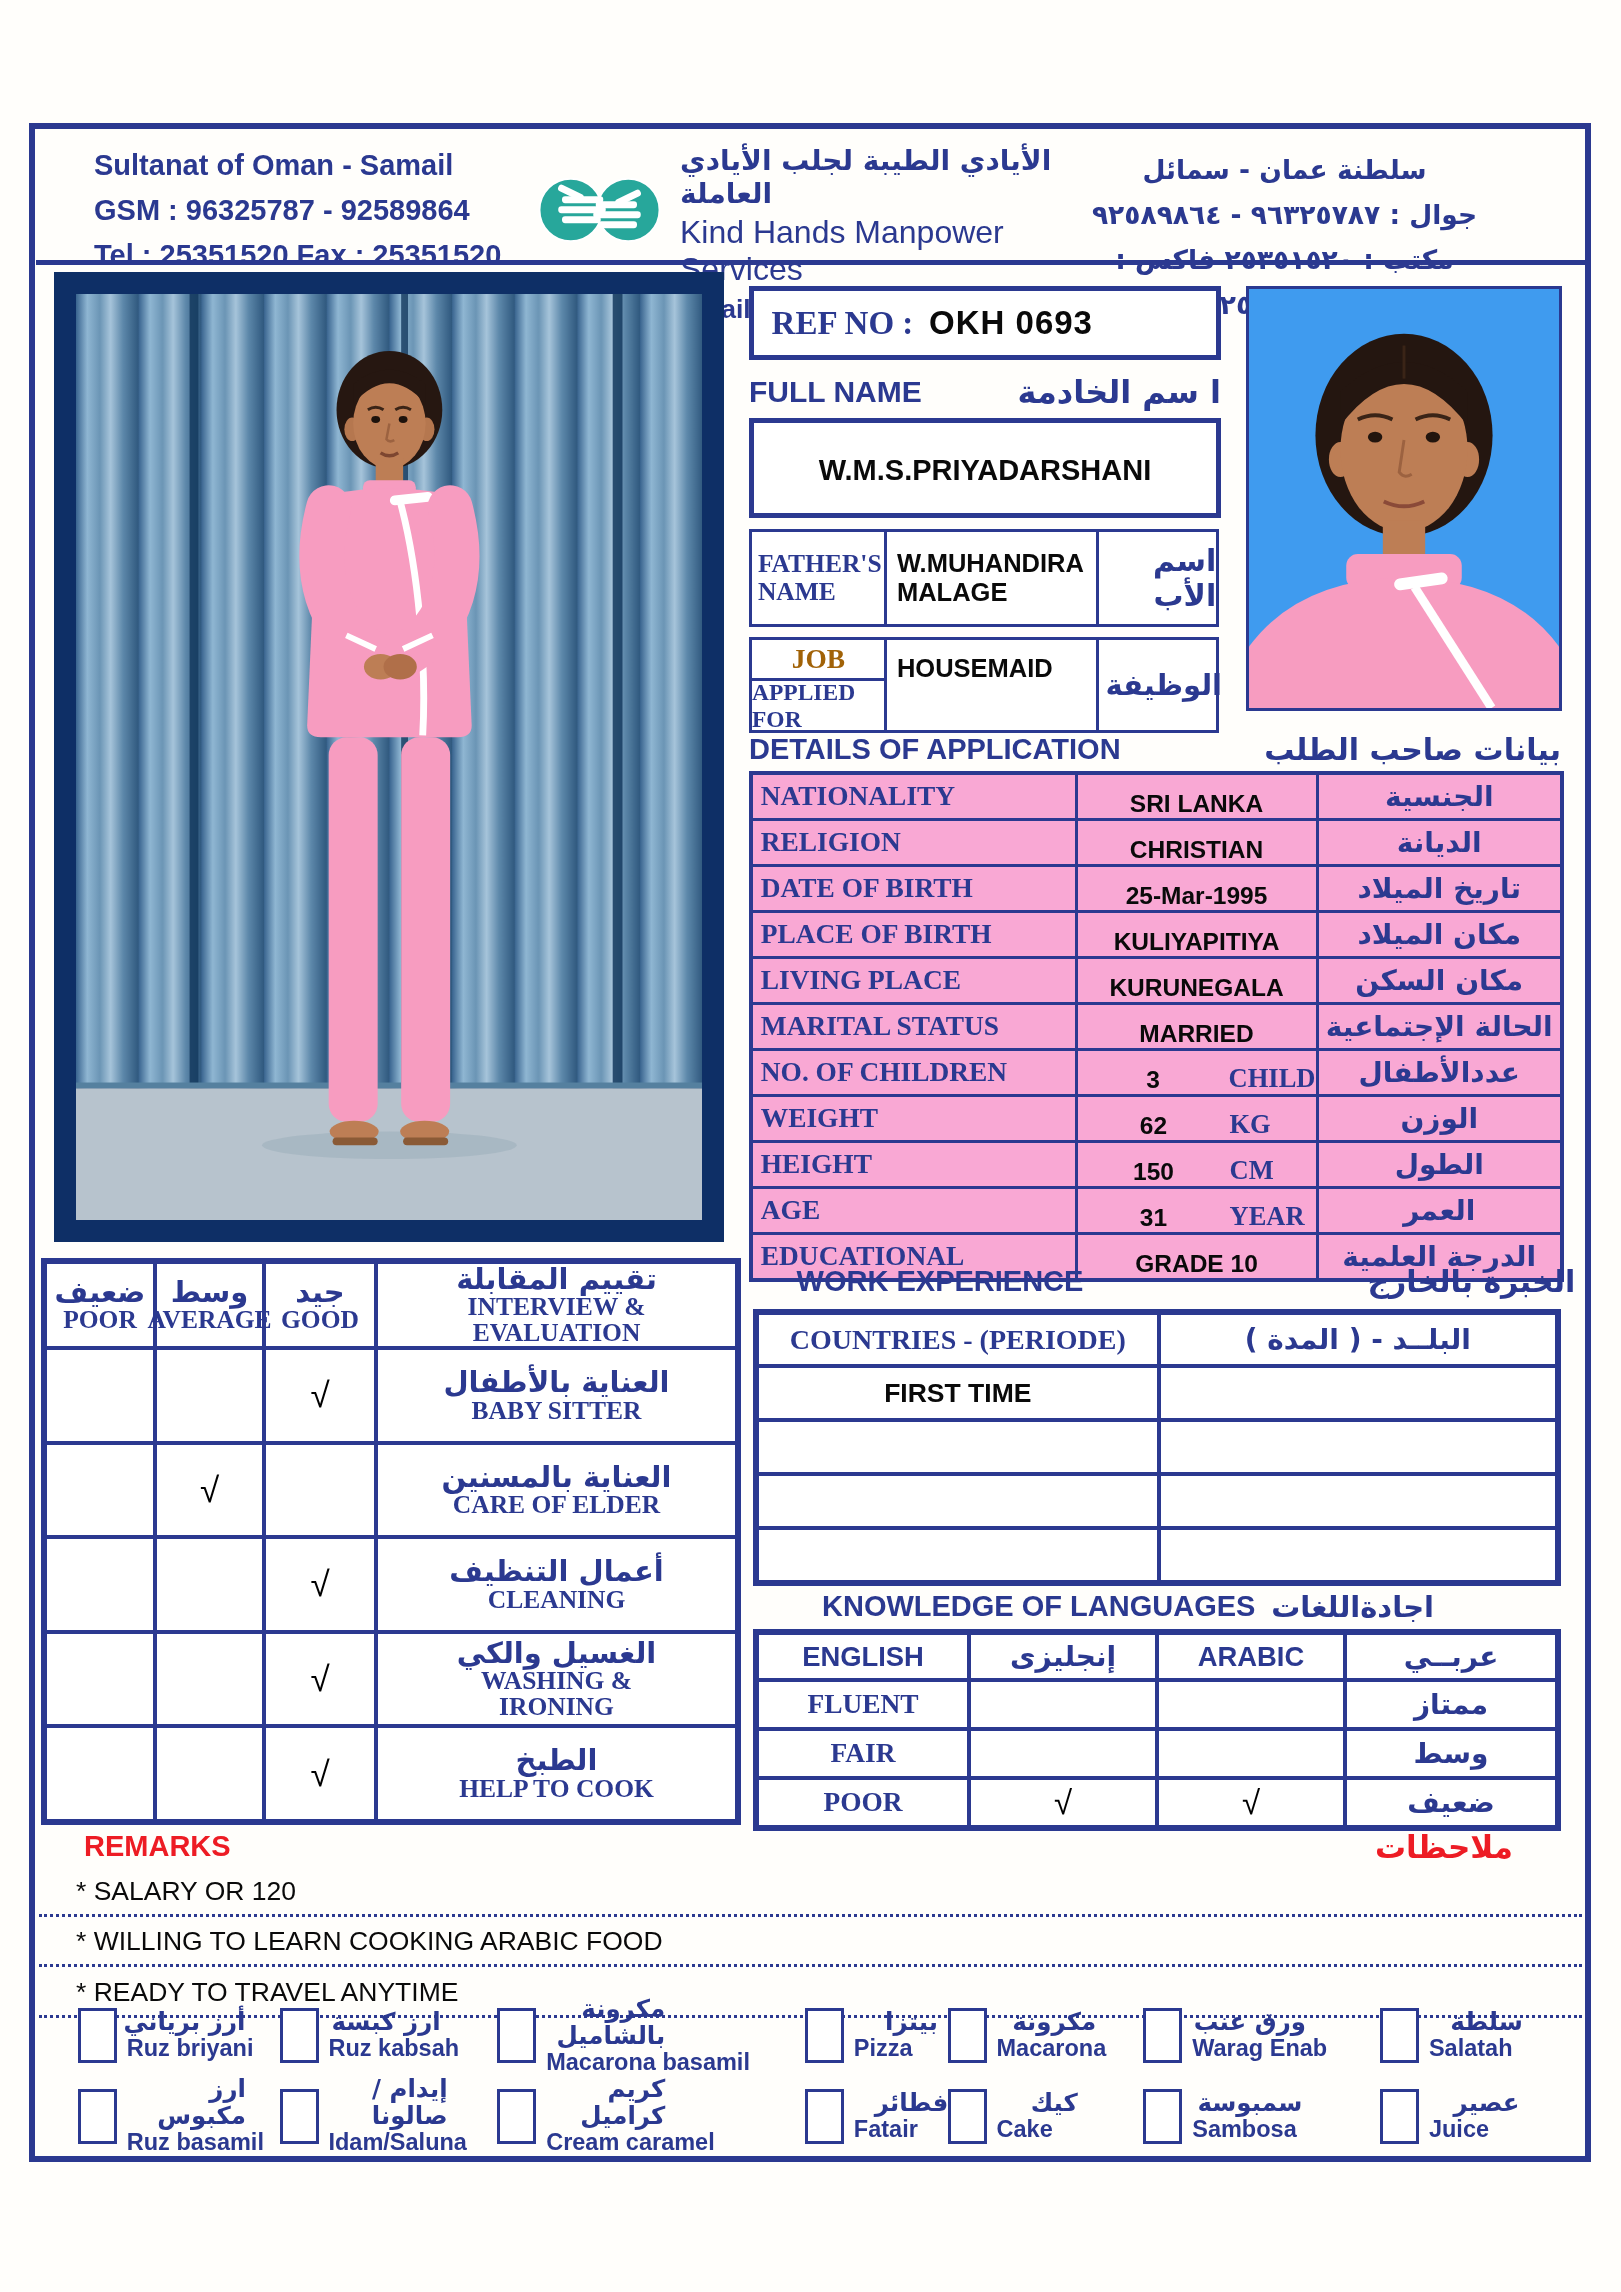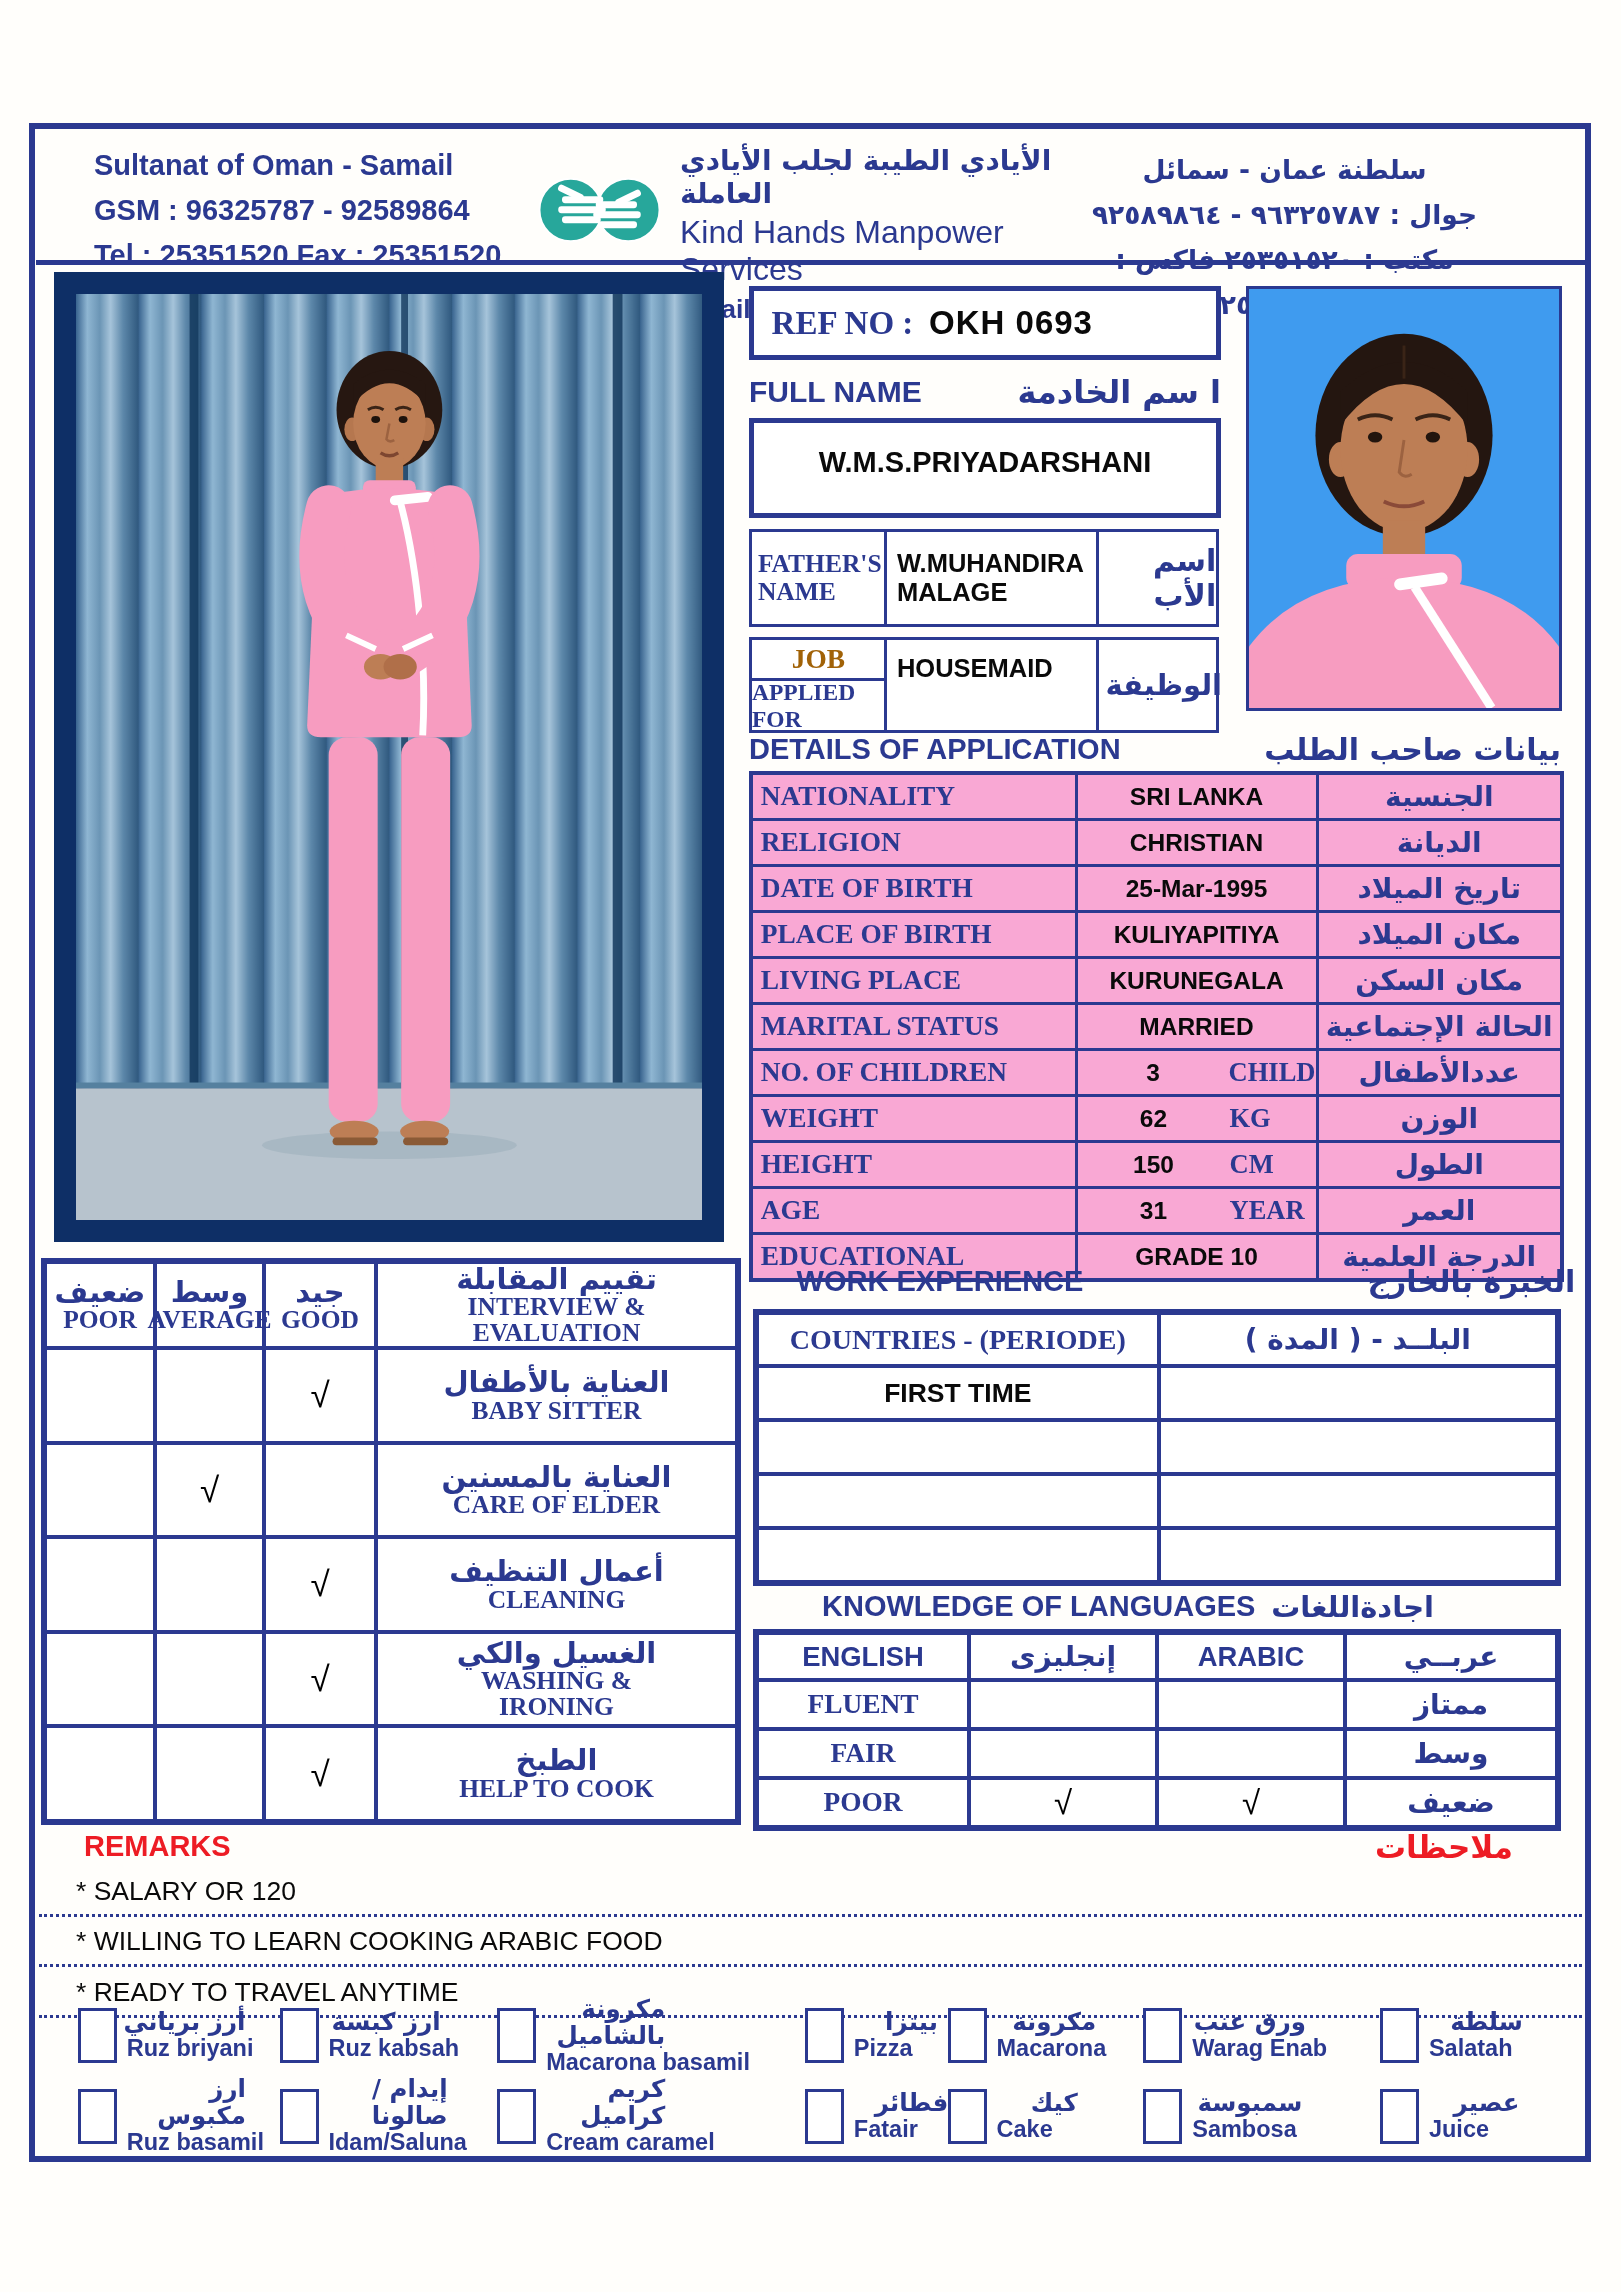--- a/index.html
+++ b/index.html
@@ -22,41 +22,41 @@
   .photo-box svg{width:100%;height:100%;display:block;}
   .passport{left:1246px;top:286px;width:316px;height:425px;border:3.9px solid #2b3990;background:#3f9bef;}
   .passport svg{width:100%;height:100%;display:block;}
   
   .ref-box{left:749px;top:286px;width:472px;height:74px;border:5.9px solid #2b3990;display:flex;align-items:center;padding-left:17.6px;gap:15.7px;background:#fff;}
   .ref-box .rl{font-size:33px;color:#2b3990;}
   .ref-box .rv{font-size:33px;color:#0a0a0a;letter-spacing:1px;}
   .fullname-row{left:749px;top:370px;width:472px;height:43px;display:flex;justify-content:space-between;align-items:center;}
   .fullname-row .fl{font-size:30px;color:#2b3990;}
   .fullname-row .fa{font-size:32px;color:#2b3990;}
-  .name-box{left:749px;top:418px;width:472px;height:100px;border:5.9px solid #2b3990;background:#fff;display:flex;justify-content:center;padding-top:23px;}
+  .name-box{left:749px;top:418px;width:472px;height:100px;border:5.9px solid #2b3990;background:#fff;display:flex;justify-content:center;padding-top:31px;}
   .name-box .nv{font-size:29px;font-weight:700;color:#0a0a0a;}
   .3box{display:flex;}
   .row3{left:749px;width:474px;display:flex;align-items:stretch;}
   .b{border:3.9px solid #2b3990;background:#fff;box-sizing:border-box;}
   .father-row{top:529px;height:98px;}
   .f-lbl{width:139px;display:flex;flex-direction:column;justify-content:center;padding-left:5.9px;font-size:25.5px;line-height:1.1;color:#2b3990;}
   .f-val{width:216px;margin-left:-3.9px;display:flex;flex-direction:column;justify-content:center;padding-left:9.8px;font-size:25.5px;line-height:1.15;font-weight:700;color:#0a0a0a;}
   .f-ar{width:123px;margin-left:-3.9px;display:flex;align-items:center;justify-content:center;font-size:30px;color:#2b3990;}
   .job-row{top:637px;height:96px;}
   .j-lblcol{width:139px;display:flex;flex-direction:column;}
   .j-lbl1{height:45px;display:flex;align-items:center;justify-content:center;font-size:27.4px;color:#a16207;}
   .j-lbl2{height:55px;margin-top:-3.9px;display:flex;align-items:center;justify-content:center;font-size:23.5px;color:#2b3990;}
   .details-title{left:749px;top:730px;width:812px;height:39px;display:flex;justify-content:space-between;align-items:center;}
   .details-title .dt-en{font-size:29px;color:#2b3990;}
   .details-title .dt-ar{font-size:30px;color:#2b3990;}
   
   .details-table{left:749px;top:771px;width:812px;border-collapse:collapse;table-layout:fixed;background:#f9a8d4;border:4.9px solid #2b3990;}
   .details-table td{border:3.9px solid #2b3990;height:43px;padding:0;}
   .dt-lbl{font-family:"Liberation Serif",serif;font-weight:700;font-size:27.4px;color:#2b3990;padding-left:7.8px !important;}
-  .dt-valwrap{display:flex;align-items:center;height:100%;}
+  .dt-valwrap{display:flex;align-items:flex-end;height:100%;}
   .dt-valwrap .v{flex:1;text-align:center;font-size:24.5px;font-weight:700;color:#0a0a0a;}
   .dt-valwrap .unit{min-width:86px;text-align:left;font-family:"Liberation Serif",serif;font-weight:700;font-size:26.5px;color:#2b3990;}
   .dt-valwrap .unit:empty{display:none;}
   .dt-ar{text-align:center;font-size:28px;color:#2b3990;}
   
   .eval-table{left:41px;top:1258px;width:700px;height:567px;border:4.9px solid #2b3990;display:grid;grid-template-columns:110px 109px 112px 1fr;grid-template-rows:86px repeat(5,1fr);background:#fff;}
   .ec{border:2px solid #2b3990;display:flex;flex-direction:column;align-items:center;justify-content:center;text-align:center;}
   .ec .h-ar{font-size:29px;color:#2b3990;line-height:1.0;}
   .ec .h-en{font-family:"Liberation Serif",serif;font-weight:700;font-size:25.5px;color:#2b3990;line-height:1.02;}
   .ec .t-ar{font-size:29px;color:#2b3990;line-height:1.05;}

